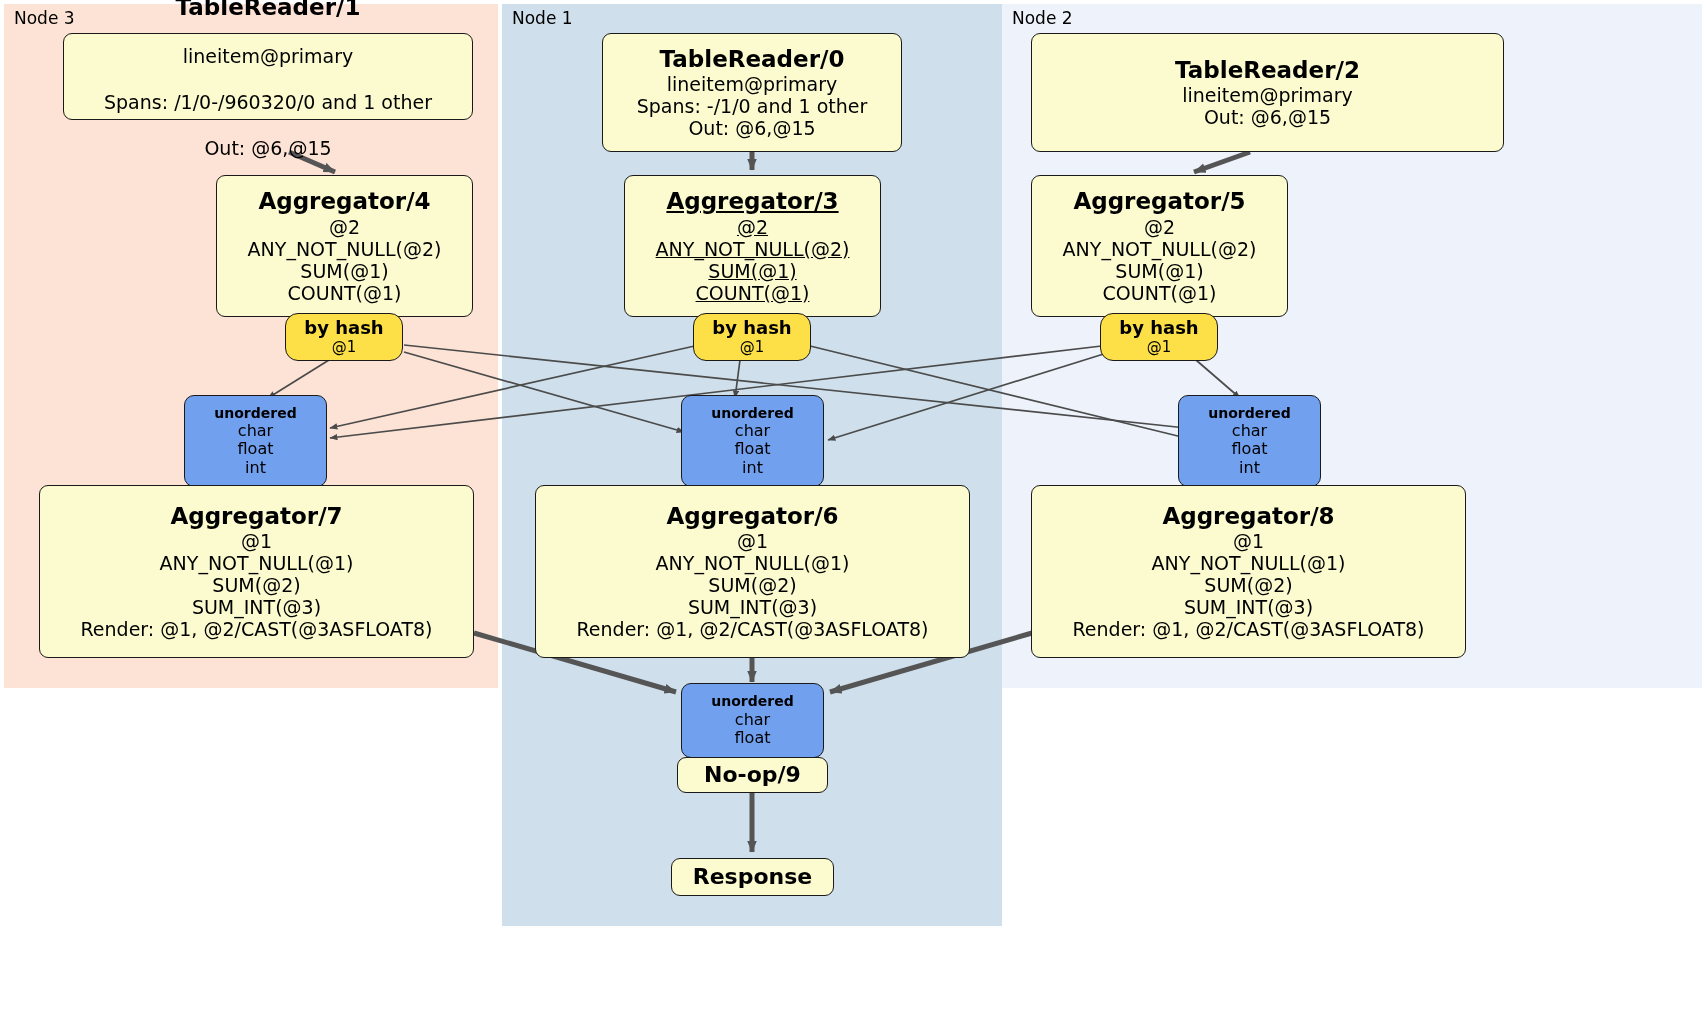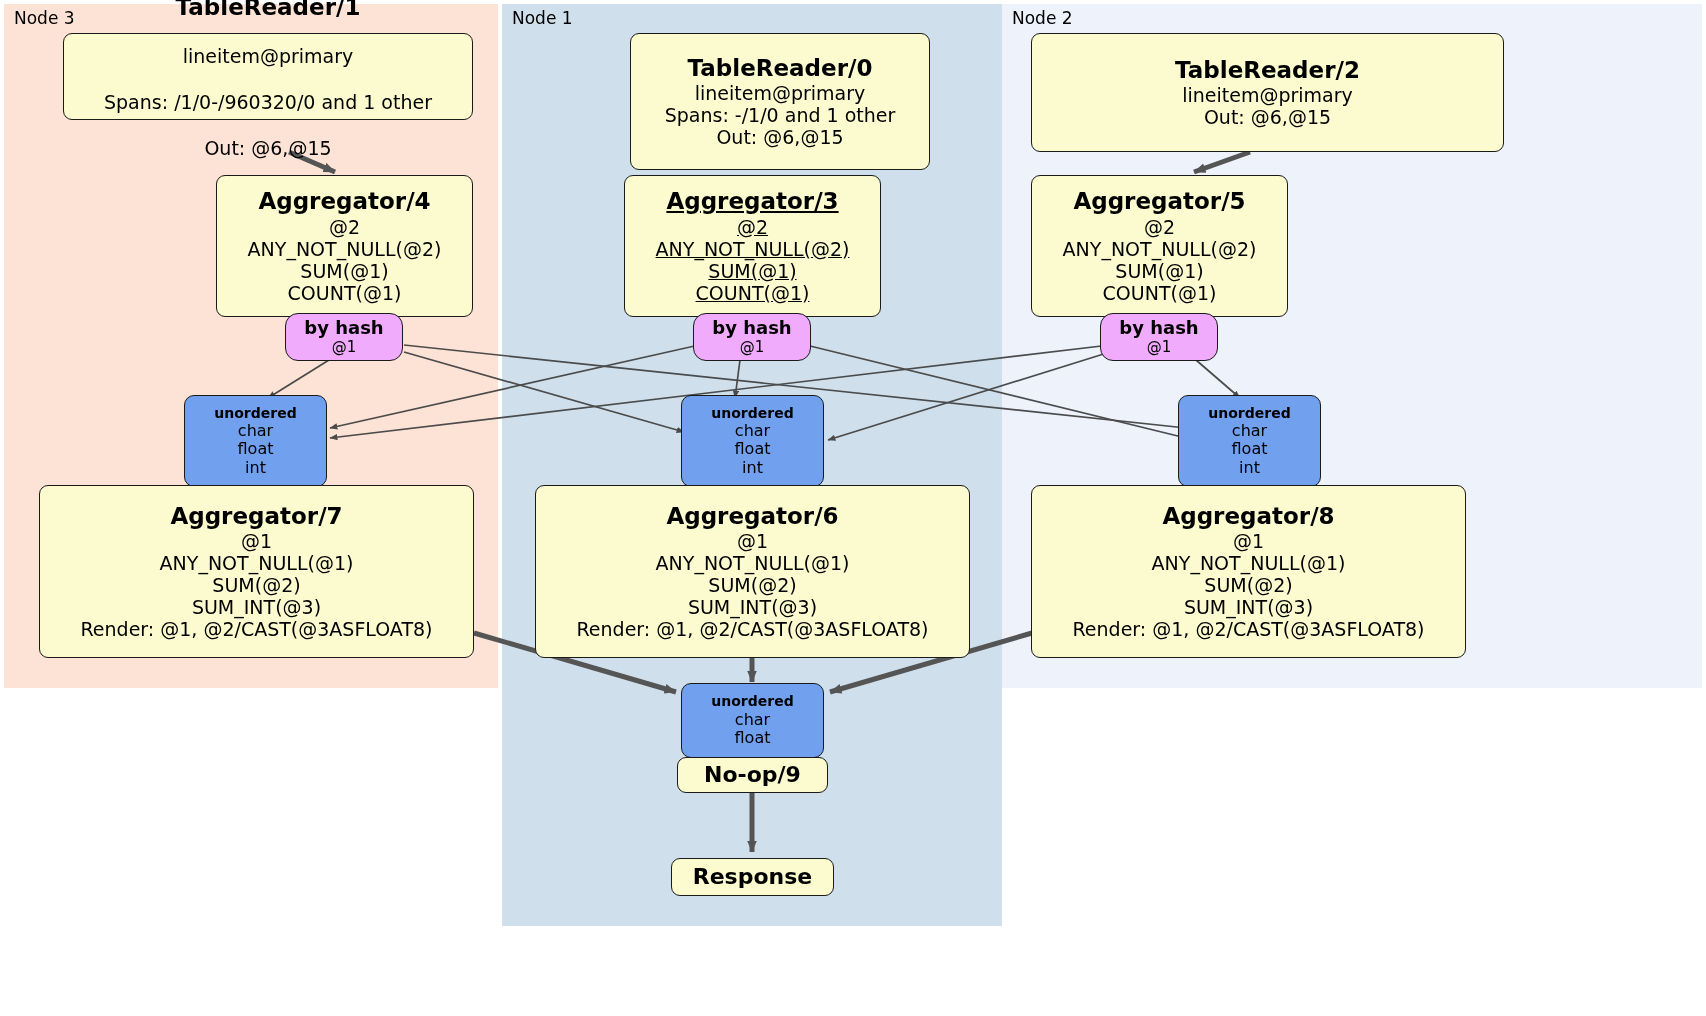--- a/index.html
+++ b/index.html
@@ -17,21 +17,21 @@
   }
 
   
   .box{
     position:absolute;box-sizing:border-box;
     border:1.6px solid #1a1a1a;border-radius:9px;
     display:flex;flex-direction:column;align-items:center;justify-content:center;
     text-align:center;line-height:1.16;
   }
   .box.proc{background:#fbfbcf;}
-  .box.router{background:#f0abfc;border-radius:13px;}
+  .box.router{background:#fde047;border-radius:13px;}
   .box.sync{background:#71a0ef;border-radius:10px;}
 
   .ttl{font-weight:bold;color:#000;}
   .sub{color:#000;}
 
   
   .proc .ttl{font-size:23px;margin-bottom:1px;}
   .proc .sub{font-size:19px;}
   .router .ttl{font-size:18px;}
   .router .sub{font-size:15px;}
@@ -97,21 +97,21 @@
     </g>
   </svg>
 
   <div class="box proc" style="left:63px;top:33px;width:410px;height:87px;gap:24px;">
     <div class="ttl">TableReader/1</div>
     <div class="sub">lineitem@primary</div>
     <div class="sub">Spans: /1/0-/960320/0 and 1 other</div>
     <div class="sub">Out: @6,@15</div>
   </div>
 
-  <div class="box proc" style="left:602px;top:33px;width:300px;height:137px;margin-left:28px;">
+  <div class="box proc" style="left:602px;top:33px;width:300px;height:119px;">
     <div class="ttl">TableReader/0</div>
     <div class="sub">lineitem@primary</div>
     <div class="sub">Spans: -/1/0 and 1 other</div>
     <div class="sub">Out: @6,@15</div>
   </div>
 
   <div class="box proc" style="left:1031px;top:33px;width:473px;height:119px;">
     <div class="ttl">TableReader/2</div>
     <div class="sub">lineitem@primary</div>
     <div class="sub">Out: @6,@15</div>

